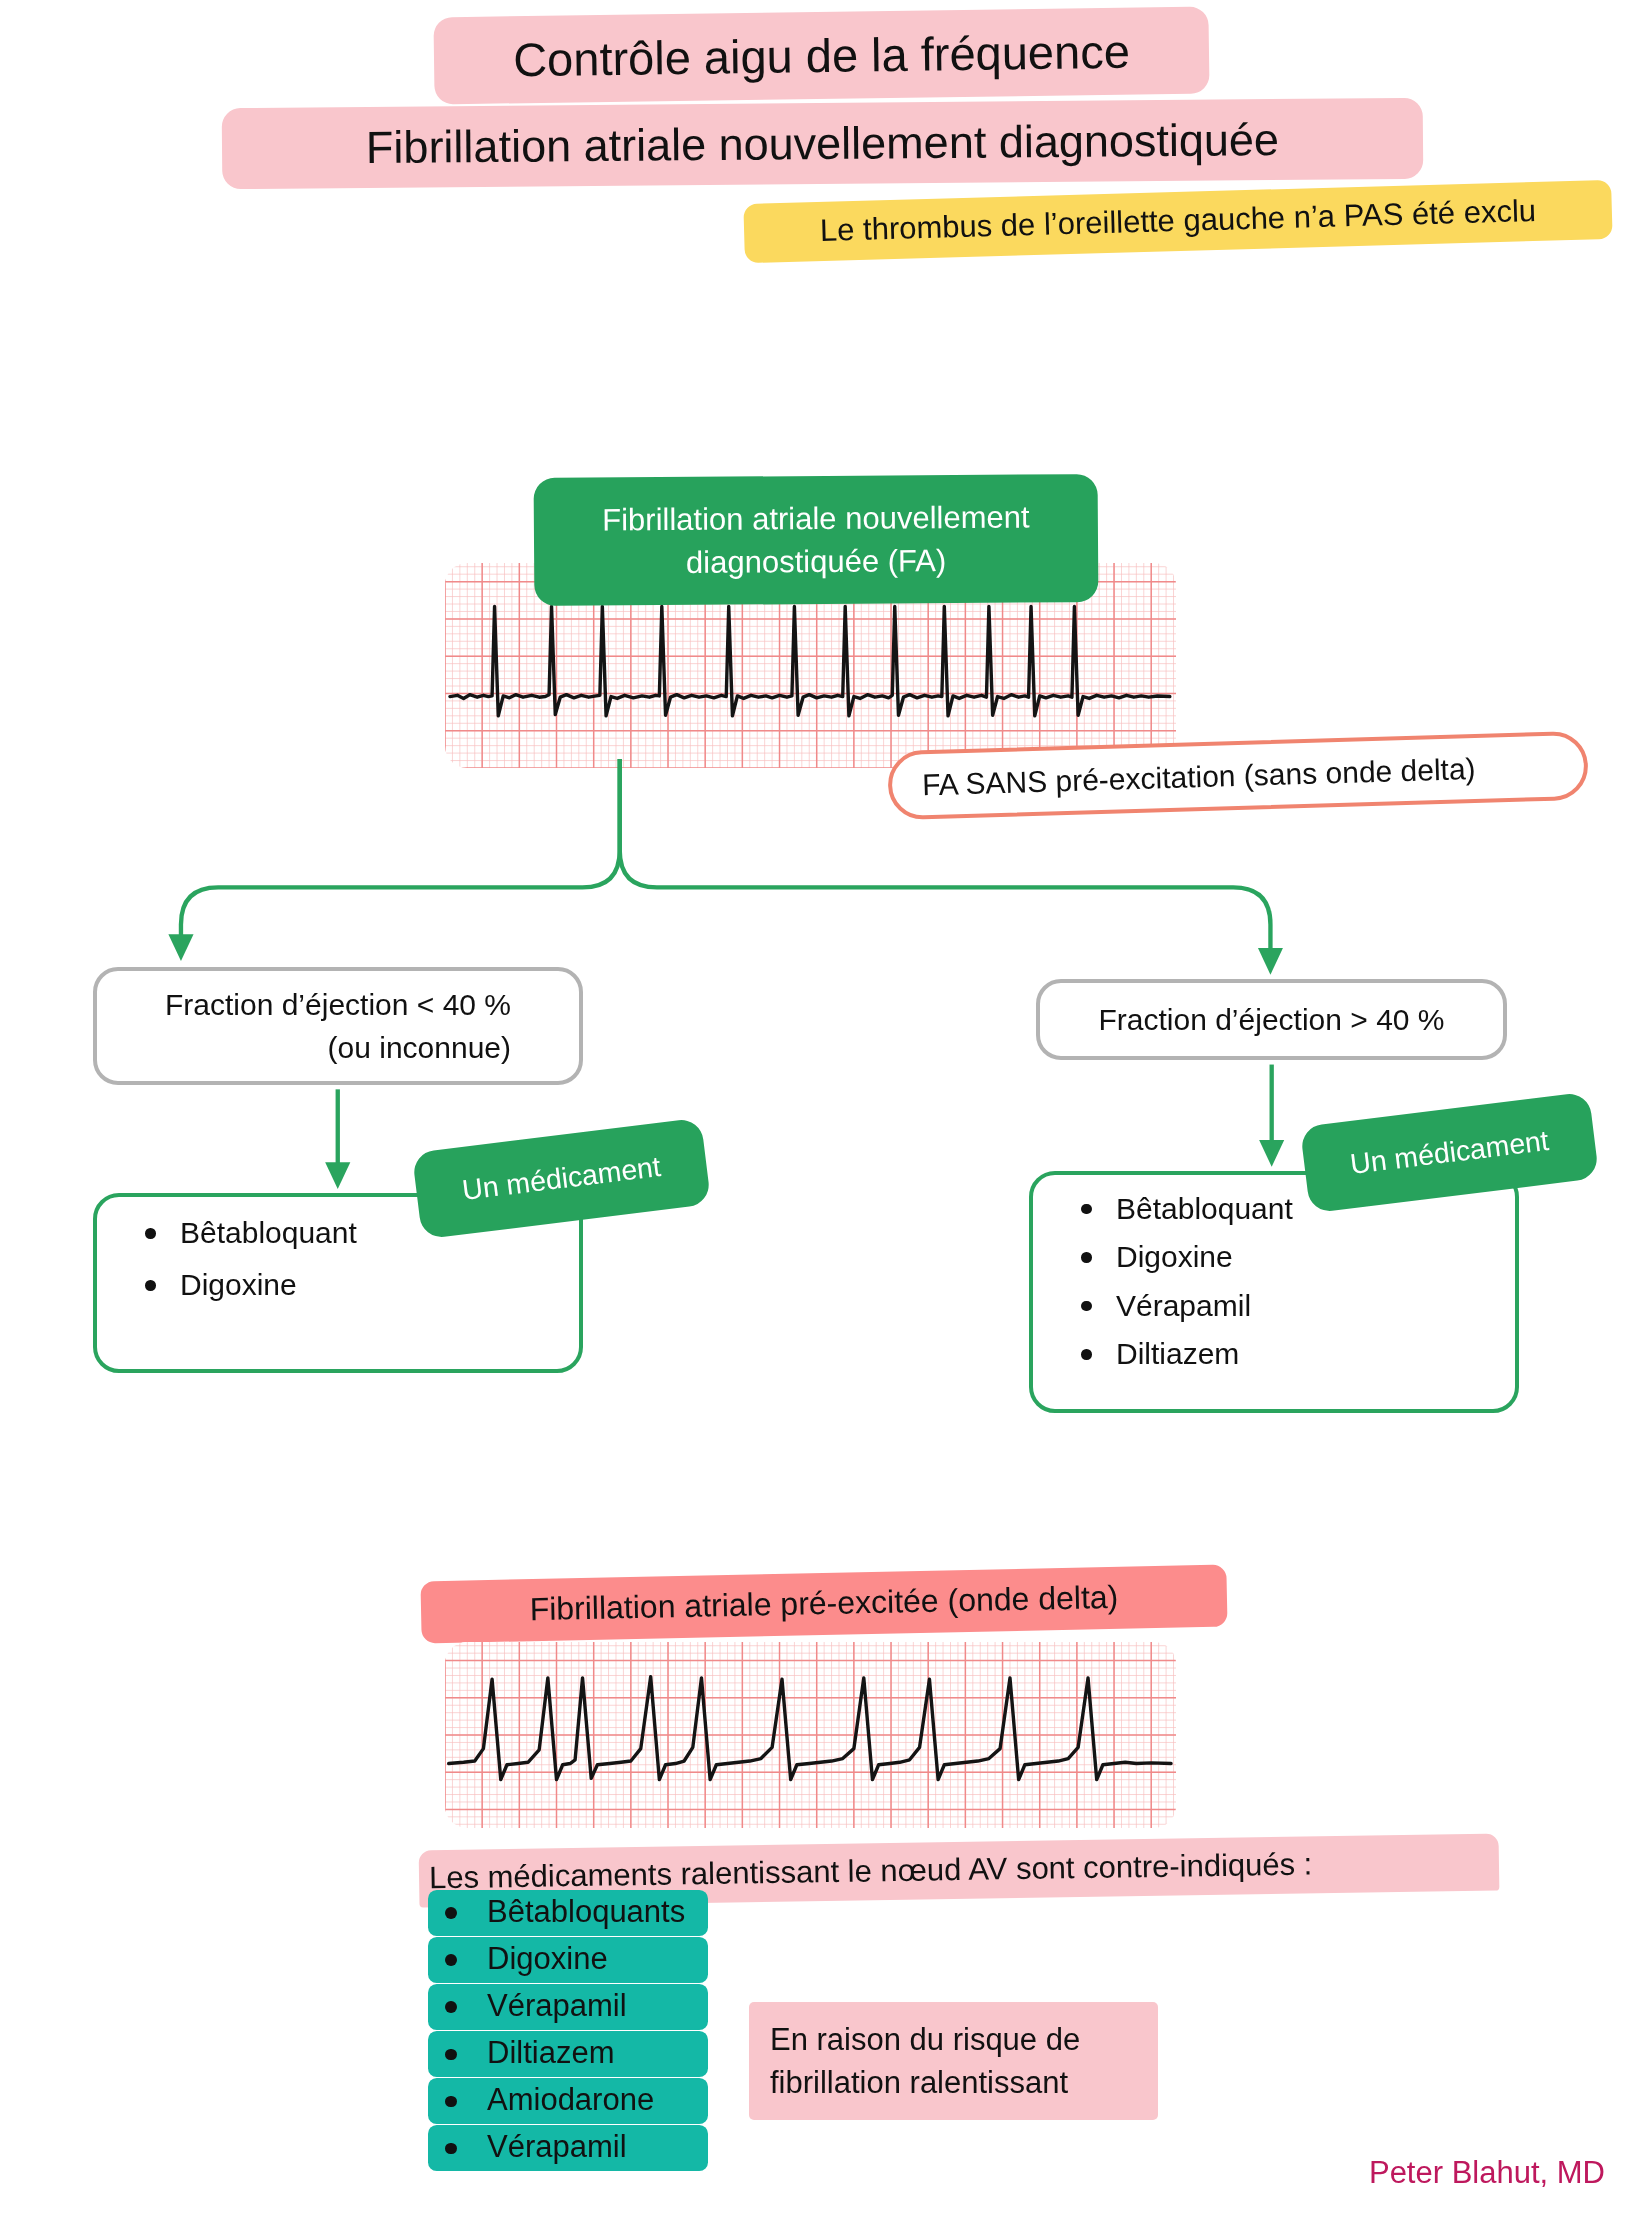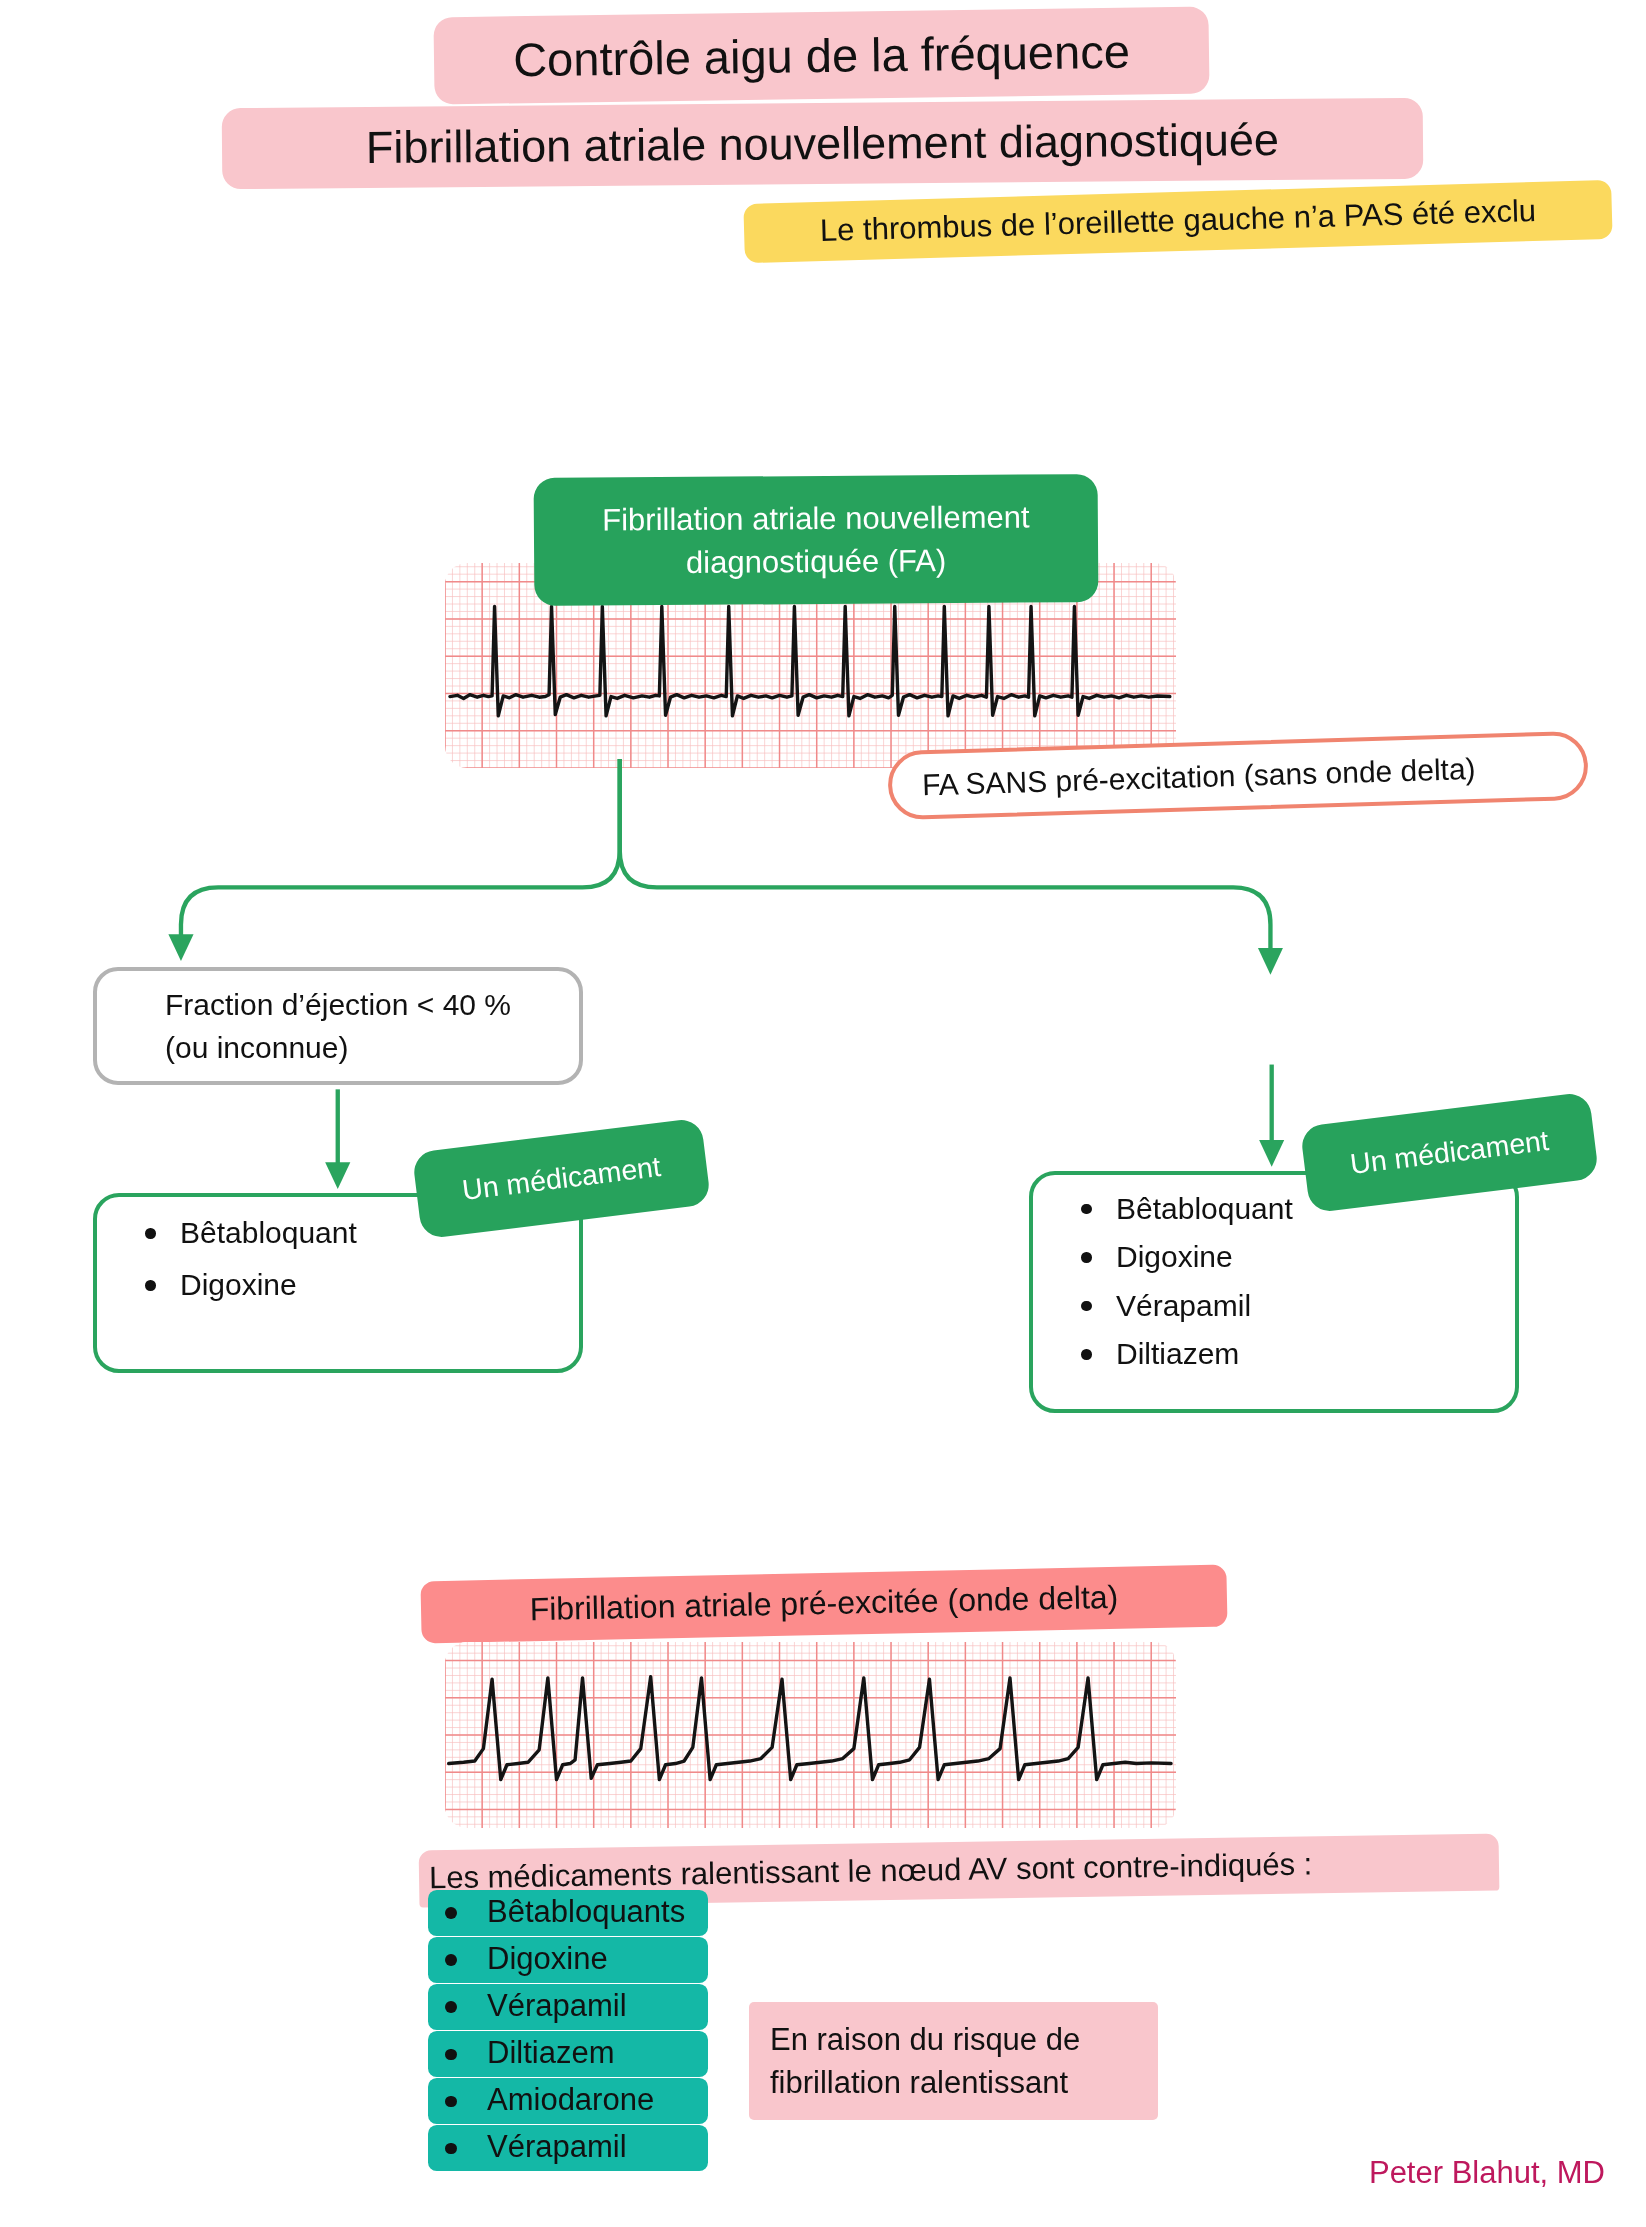--- a/index.html
+++ b/index.html
@@ -109,21 +109,21 @@
     border:4.3px solid #b3b3b3;
     background:#fff;
     border-radius:25px;
     display:flex;
     align-items:center;
     justify-content:center;
     box-sizing:border-box;
   }
   .decision .dtxt{
     font-size:30px;
-    text-align:left;
+    text-align:right;
     line-height:1.45;
   }
   #decision-left{left:93px; top:967px; width:490px; height:118px;}
   #decision-right{left:1036px; top:979px; width:471px; height:81px;}
 
   
   .medbox{
     position:absolute;
     border:4.3px solid #2aa45e;
     background:#fff;
@@ -340,20 +340,25 @@
     <ul class="medlist">
       <li>Bêtabloquant</li>
       <li>Digoxine</li>
     </ul>
   </div>
 
   <div class="pill" id="pill-left">
     <span class="hl-text">Un médicament</span>
   </div>
 
+  <div class="decision" id="decision-right">
+    <div class="dtxt">
+      <div>Fraction d’éjection &gt; 40 %</div>
+    </div>
+  </div>
 
   <div class="medbox" id="medbox-right">
     <ul class="medlist">
       <li>Bêtabloquant</li>
       <li>Digoxine</li>
       <li>Vérapamil</li>
       <li>Diltiazem</li>
     </ul>
   </div>
 

